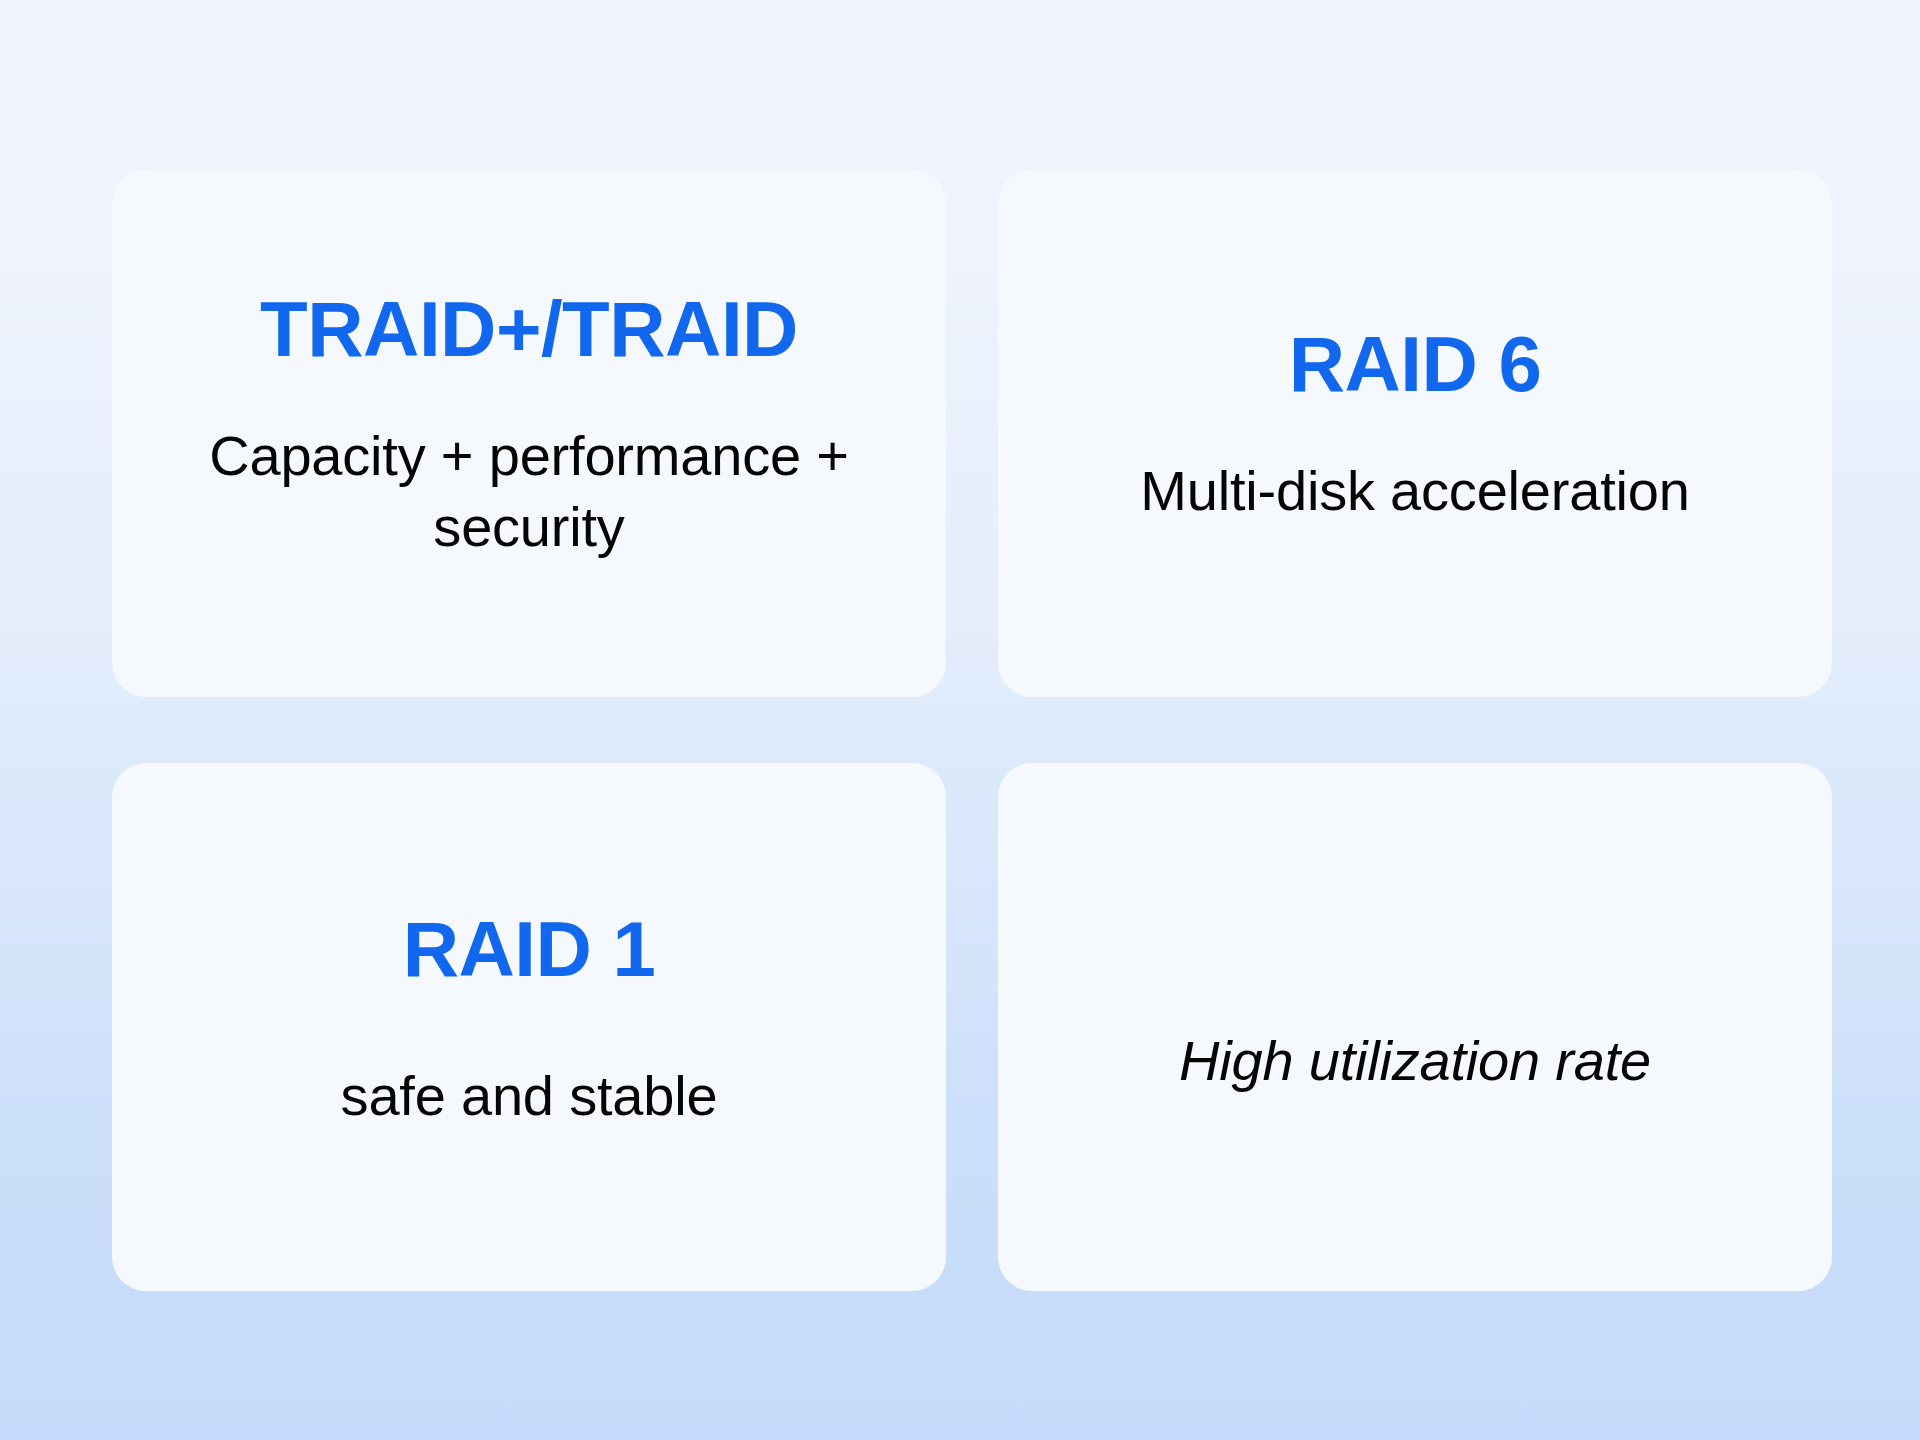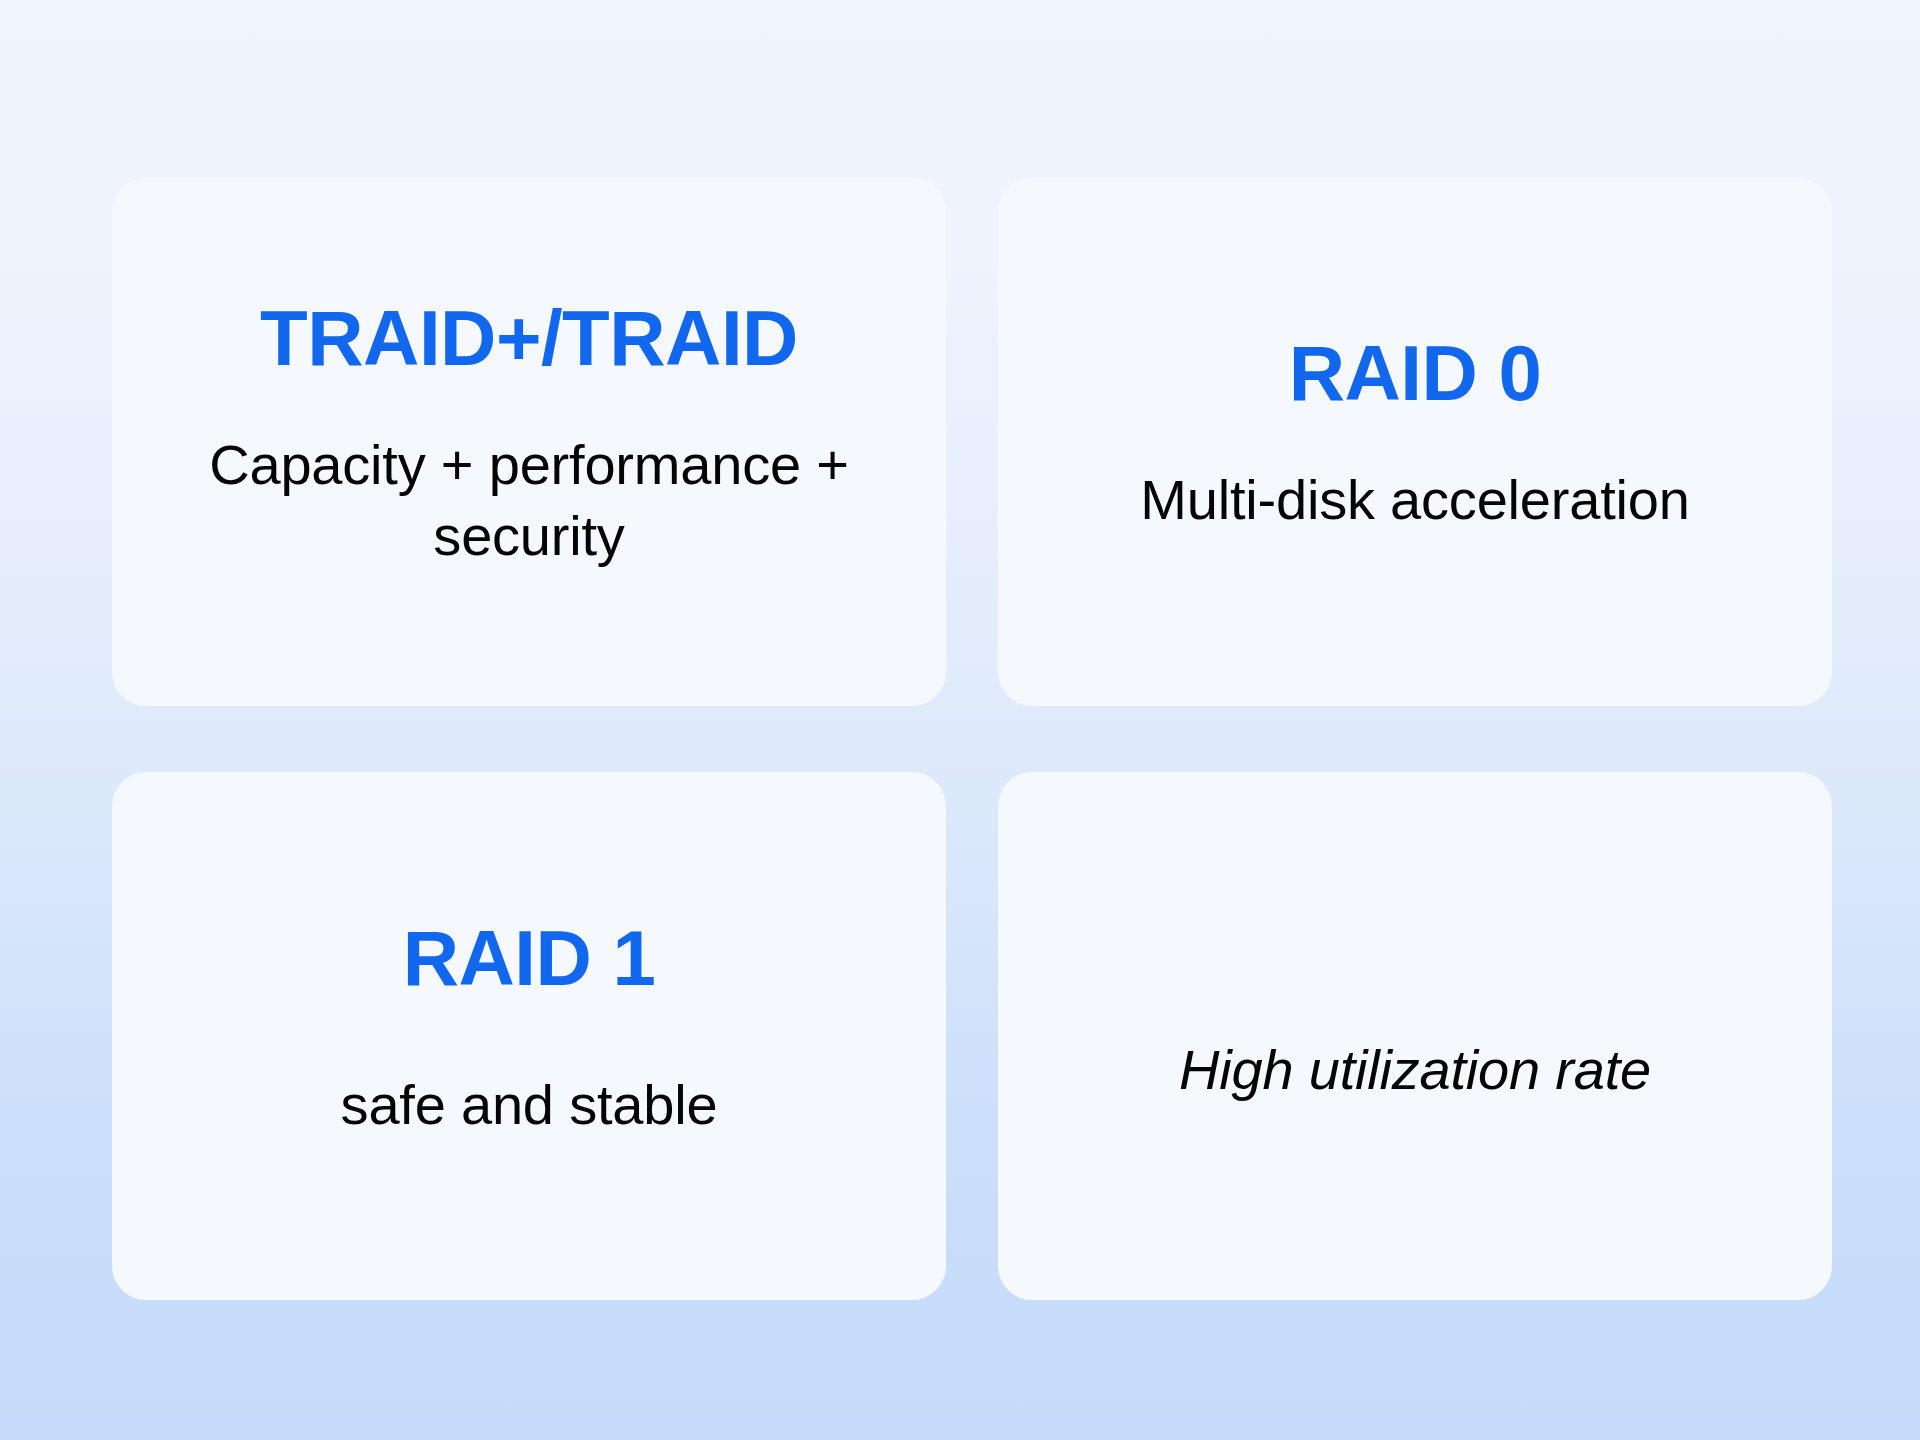--- a/index.html
+++ b/index.html
@@ -23,21 +23,21 @@
 
   .page {
     width:1920px;
     height:1440px;
     position:relative;
   }
 
   .card-grid {
     position:absolute;
     left:112px;
-    top:178px;
+    top:169px;
     width:1720px;
     height:1122px;
     display:grid;
     grid-template-columns:834px 834px;
     grid-template-rows:528px 528px;
     column-gap:52px;
     row-gap:66px;
   }
 
   .card {
@@ -89,21 +89,21 @@
 <div class="page">
 
   <div class="card-grid">
 
     <div class="card c1">
       <div class="card-title">TRAID+/TRAID</div>
       <div class="card-desc">Capacity + performance + security</div>
     </div>
 
     <div class="card c2">
-      <div class="card-title">RAID 0</div>
+      <div class="card-title">RAID 6</div>
       <div class="card-desc">Multi-disk acceleration</div>
     </div>
 
     <div class="card c3">
       <div class="card-title">RAID 1</div>
       <div class="card-desc">safe and stable</div>
     </div>
 
     <div class="card c4">
       <div class="card-desc">High utilization rate</div>

